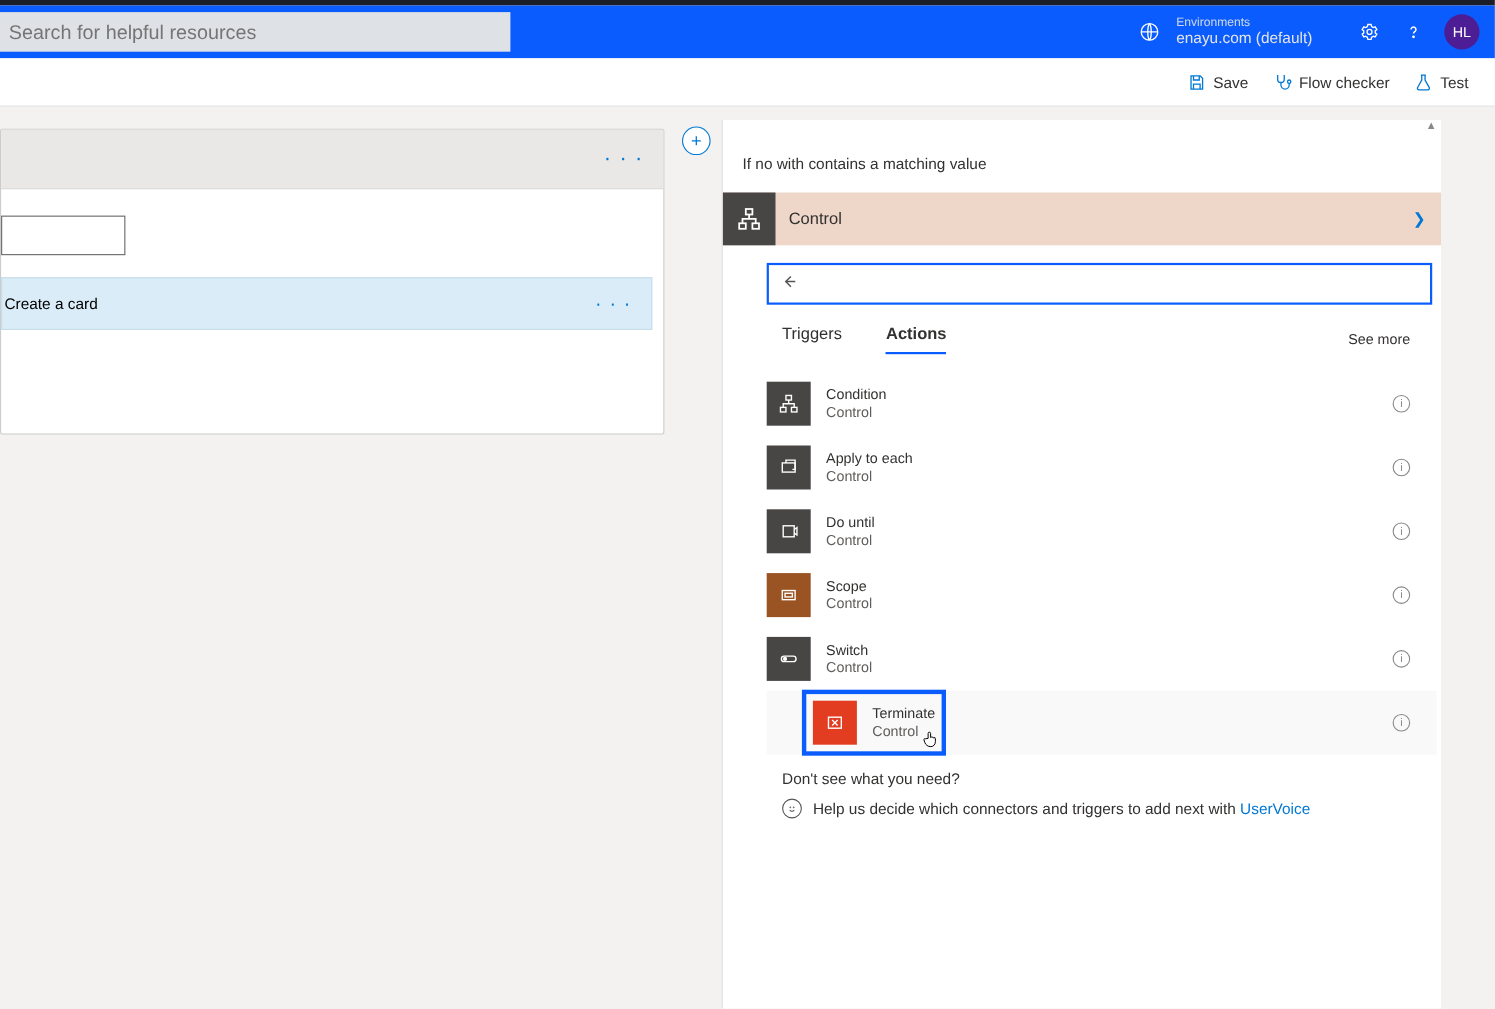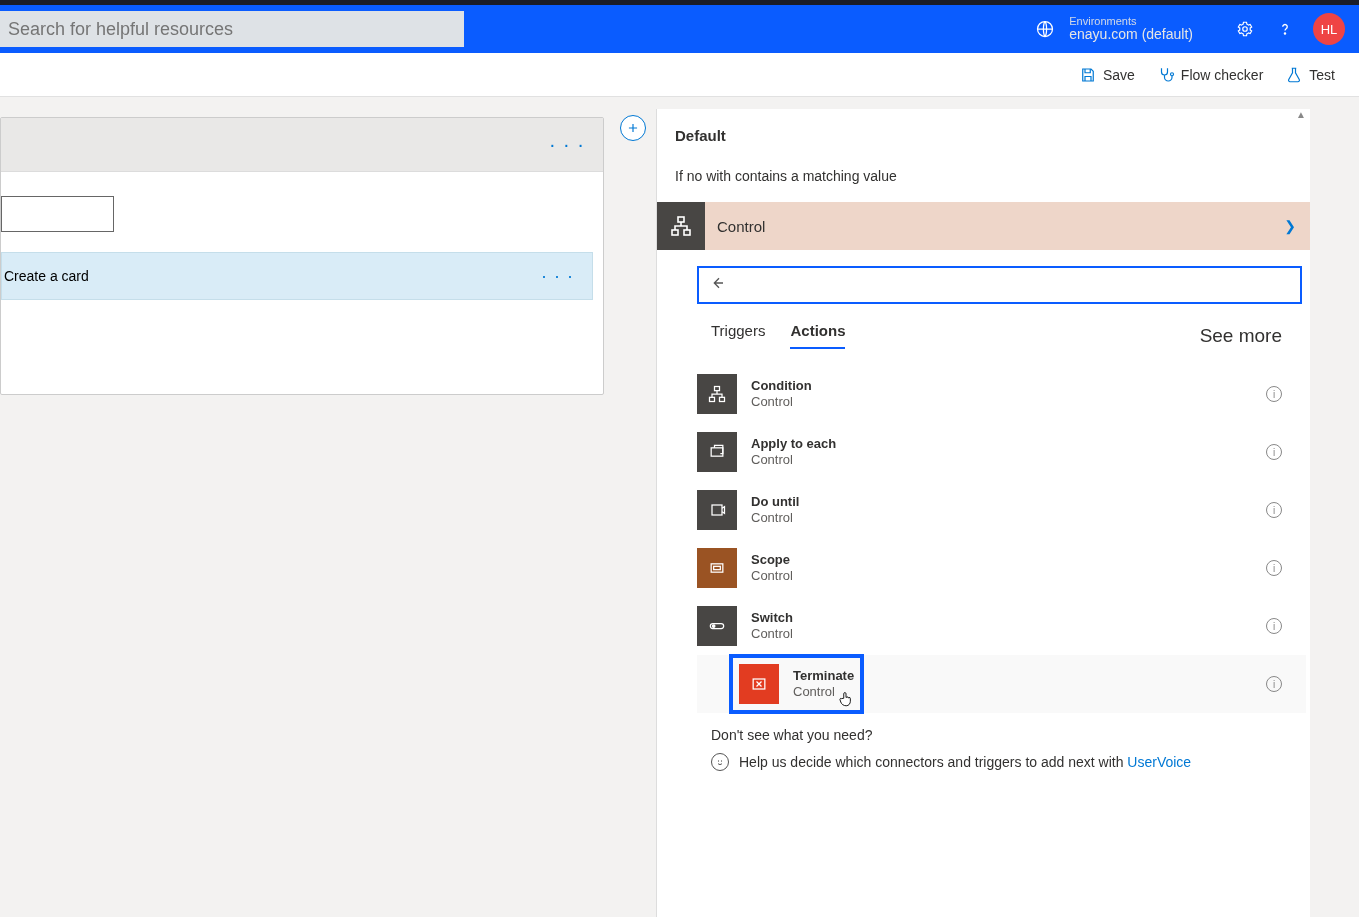--- a/index.html
+++ b/index.html
@@ -11,21 +11,21 @@
   
   .topbar { height: 48px; background: #0a5cff; display: flex; align-items: center; padding: 0 14px 0 0; }
   .search-wrap { width: 464px; height: 36px; background: #dee2e6; display: flex; align-items: center; padding: 0 8px; margin-left: 0; }
   .search-wrap input { border: none; background: transparent; font-size: 18px; width: 100%; outline: none; color: #333; }
   .topbar-spacer { flex: 1; }
   .env-icon { width: 20px; height: 20px; color: #fff; display:flex; align-items:center; justify-content:center; margin-right: 14px;}
   .env-block { color: #e5e5e5; margin-right: 32px; line-height: 1.1; }
   .env-label { font-size: 11px; opacity: 0.9; }
   .env-name { font-size: 14px; }
   .top-icon { width: 32px; height: 32px; color: #fff; display: flex; align-items: center; justify-content: center; cursor: pointer; margin: 0 4px;}
-  .avatar { width: 32px; height: 32px; border-radius: 50%; background: #ef4444; color: #fff; font-size: 13px; display: flex; align-items: center; justify-content: center; margin-left: 8px; }
+  .avatar { width: 32px; height: 32px; border-radius: 50%; background: #4c1d95; color: #fff; font-size: 13px; display: flex; align-items: center; justify-content: center; margin-left: 8px; }
 
   
   .actionbar { height: 44px; background: #fff; border-bottom: 1px solid #e1e1e1; display: flex; align-items: center; justify-content: flex-end; padding: 0 24px; gap: 22px; }
   .action-item { display: flex; align-items: center; gap: 6px; font-size: 14px; color: #323130; cursor: pointer; }
   .action-item svg { width: 18px; height: 18px; }
 
   
   .canvas { position: relative; height: calc(917px - 5px - 48px - 44px); }
 
   
@@ -51,37 +51,37 @@
   .connector-icon { width:48px; height:48px; background:#484644; display:flex; align-items:center; justify-content:center;}
   .connector-name { font-size: 15px; color:#323130;}
   .chevron-right { color:#0078d4; font-size:14px; padding-right:4px; }
 
   .inner-panel { padding: 16px 4px 0 40px; }
   .conn-search { display:flex; align-items:center; border: 2px solid #0a5cff; height:38px; padding: 0 10px; gap:10px; margin-right: 4px; }
   .conn-search input { border:none; outline:none; font-size:14px; width:100%; color:#555;}
   .back-arrow { color:#555; font-size:16px; cursor:pointer;}
 
   .tabs-row { display:flex; align-items:center; justify-content:space-between; margin-top: 18px; padding-right: 24px; }
-  .tabs { display:flex; gap: 25px; padding-left: 14px;}
+  .tabs { display:flex; gap: 40px; padding-left: 14px;}
   .tab { font-size: 15px; color:#323130; padding-bottom: 8px; cursor:pointer;}
   .tab.active { color:#323130; font-weight:600; border-bottom: 2px solid #0a5cff;}
-  .see-more { font-size: 19px; color:#323130; cursor:pointer;}
+  .see-more { font-size: 13px; color:#323130; cursor:pointer;}
 
   .action-list { margin-top: 16px; }
   .action-row { display:flex; align-items:center; justify-content:space-between; height: 58px; padding-right: 24px; cursor:pointer;}
   .action-row-left { display:flex; align-items:center; gap:14px;}
   .action-row.highlighted .row-box { outline: 4px solid #0a5cff; outline-offset: 0; }
   .action-row.highlighted { background: #f9f9f9; padding-left: 36px; }
   .row-box { position: relative; }
   .act-icon { width:40px; height:40px; display:flex; align-items:center; justify-content:center;}
   .act-icon.gray { background:#484644;}
   .act-icon.brown { background:#9a5323;}
   .act-icon.red { background:#e23c21;}
   .act-texts { line-height:1.2;}
-  .act-title { font-size:13px; font-weight:700; color:#323130;}
+  .act-title { font-size:13px; font-weight:400; color:#323130;}
   .act-sub { font-size:13px; color:#605e5c;}
   .info-icn { width:16px; height:16px; border:1px solid #888; border-radius:50%; color:#888; font-size:10px; display:flex; align-items:center; justify-content:center;}
 
   .cursor-hand { position:absolute; width:18px; height:22px; pointer-events:none;}
   
   .footer-text { margin-top: 14px; font-size: 14px; color:#323130; padding-left: 14px;}
   .help-row { display:flex; align-items:center; gap:10px; margin-top: 10px; padding-left:14px; font-size:14px; color:#323130;}
   .help-row .smile { width:18px; height:18px; border:1.5px solid #555; border-radius:50%; display:flex; align-items:center; justify-content:center; font-size:10px;}
   .uv-link { color:#0078d4; cursor:pointer;}
 </style>
@@ -160,21 +160,20 @@
   </div>
 
   <div class="add-circle">
     <svg viewBox="0 0 24 24" width="14" height="14" stroke="#0078d4" stroke-width="2" fill="none">
         <path d="M12 5v14M5 12h14"></path>
       </svg>
   </div>
 
   <div class="right-panel">
     <div class="scroll-indicator">▲</div>
-    <div class="panel-title">Default</div>
     <div class="panel-desc">If no with contains a matching value</div>
 
     <div class="connector-header">
       <div class="connector-header-left">
         <div class="connector-icon">
           <svg viewBox="0 0 24 24" width="24" height="24" fill="none" stroke="#fff" stroke-width="1.6">
               <rect x="9" y="3" width="6" height="5"></rect>
               <rect x="3" y="16" width="6" height="5"></rect>
               <rect x="15" y="16" width="6" height="5"></rect>
               <path d="M12 8v4M12 12H6v4M12 12h6v4"></path>

